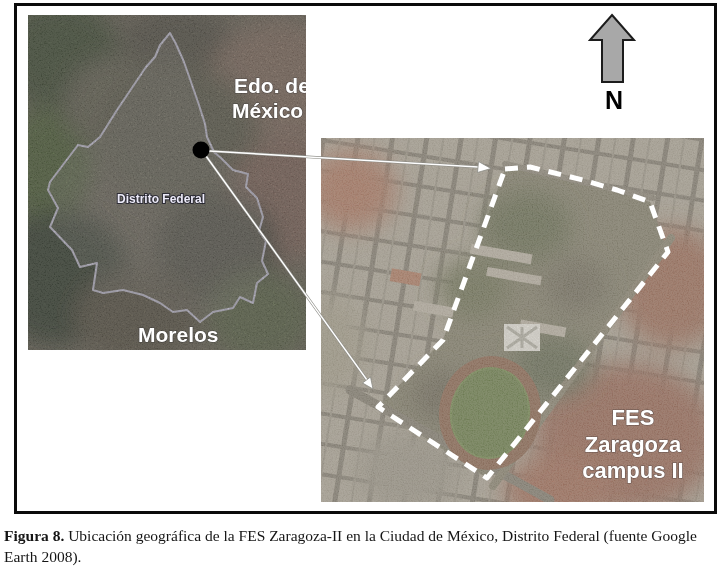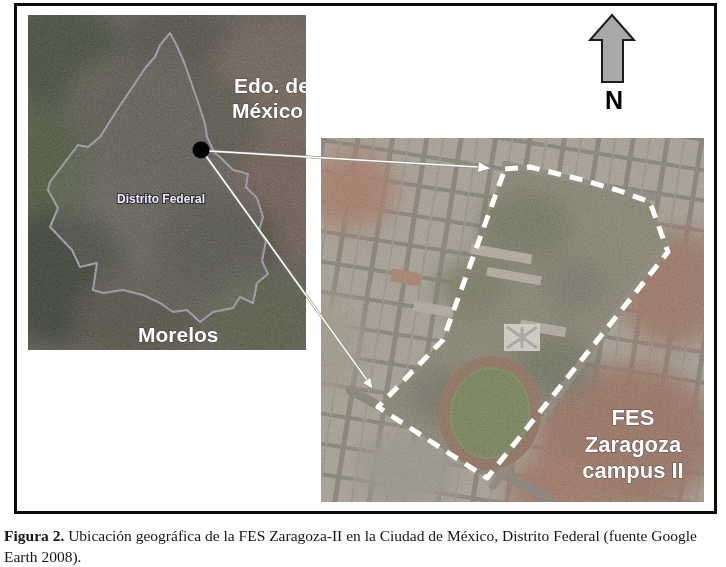--- a/index.html
+++ b/index.html
@@ -166,13 +166,13 @@
     <polygon points="491,168.5 477.5,172.5 478.5,161.5" fill="#ffffff" stroke="#8a8a84" stroke-width="0.8"></polygon>
   </g>
   <g>
     <line x1="206" y1="156" x2="367" y2="380" stroke="#8a8a84" stroke-width="2.6"></line>
     <line x1="206" y1="156" x2="367" y2="380" stroke="#ffffff" stroke-width="1.4"></line>
     <polygon points="373,389 362.5,383 370.5,377" fill="#ffffff" stroke="#8a8a84" stroke-width="0.8"></polygon>
   </g>
   <circle cx="201" cy="150" r="8.5" fill="#000000"></circle>
 </svg>
 
-<div class="caption"><span class="cap-b">Figura 2.</span> <span>Ubicación geográfica de la FES Zaragoza-II en la Ciudad de México, Distrito Federal (fuente Google Earth 2008).</span></div>
+<div class="caption"><span class="cap-b">Figura 8.</span> <span>Ubicación geográfica de la FES Zaragoza-II en la Ciudad de México, Distrito Federal (fuente Google Earth 2008).</span></div>
 
 </body></html>

